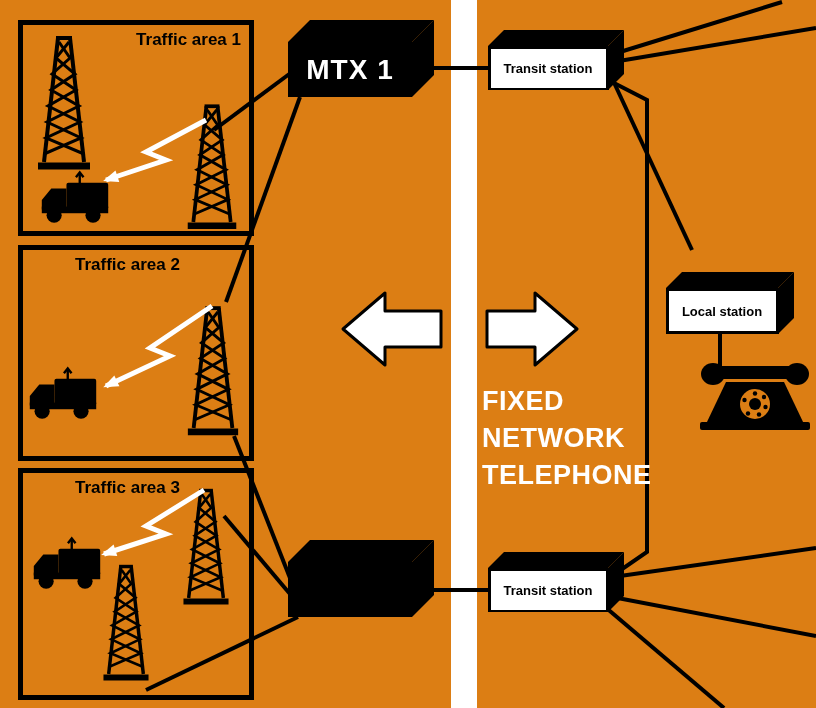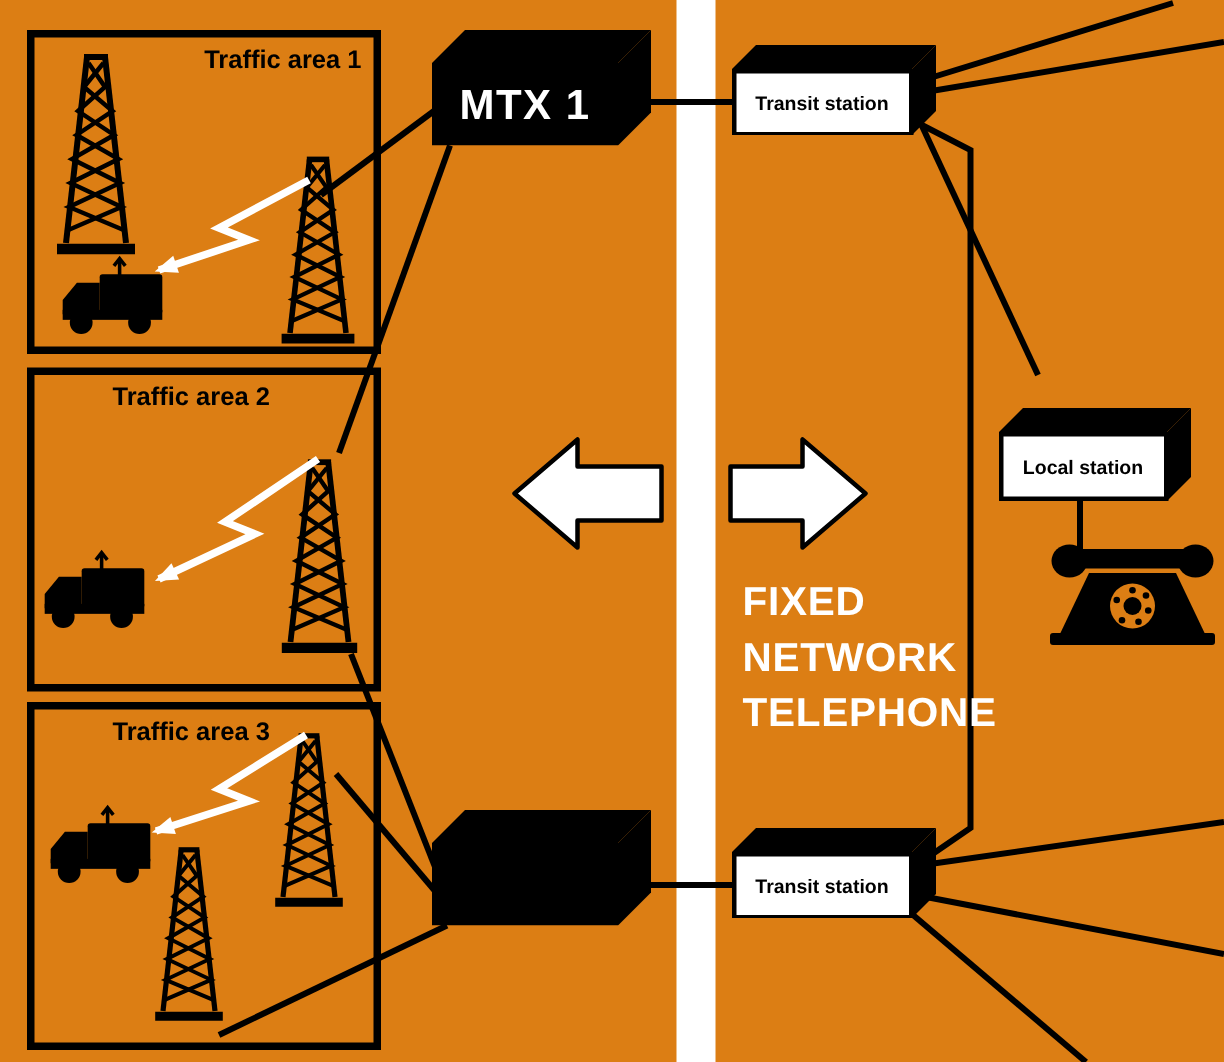--- a/index.html
+++ b/index.html
@@ -19,21 +19,21 @@
   .label-right { right:8px; }
   .label-left  { left:8px;margin-left:44px; }
 
   .box3d { position:absolute; z-index:2; }
   .box3d svg { position:absolute; left:0; top:0; }
   .box-label { position:absolute; display:flex; align-items:center; justify-content:center; font-weight:bold; text-align:center; }
   .mtx-label { color:#fff; font-size:28px; letter-spacing:1px; }
   .station-label { color:#000000; font-size:13px; }
 
   .nmt-wrap { position:absolute; left:252px; top:368px; z-index:2; }
-  .fixed-wrap { position:absolute; left:495px; top:383px; z-index:2; color:#fff; font-weight:bold; font-size:27px; line-height:37px; letter-spacing:0.5px; }
+  .fixed-wrap { position:absolute; left:482px; top:383px; z-index:2; color:#fff; font-weight:bold; font-size:27px; line-height:37px; letter-spacing:0.5px; }
 </style>
 </head>
 <body>
 
 <div class="canvas">
 
   <div class="stripe"></div>
 
   <svg class="lines-svg" width="816" height="708">
     <g stroke="#000" stroke-width="4" fill="none">

